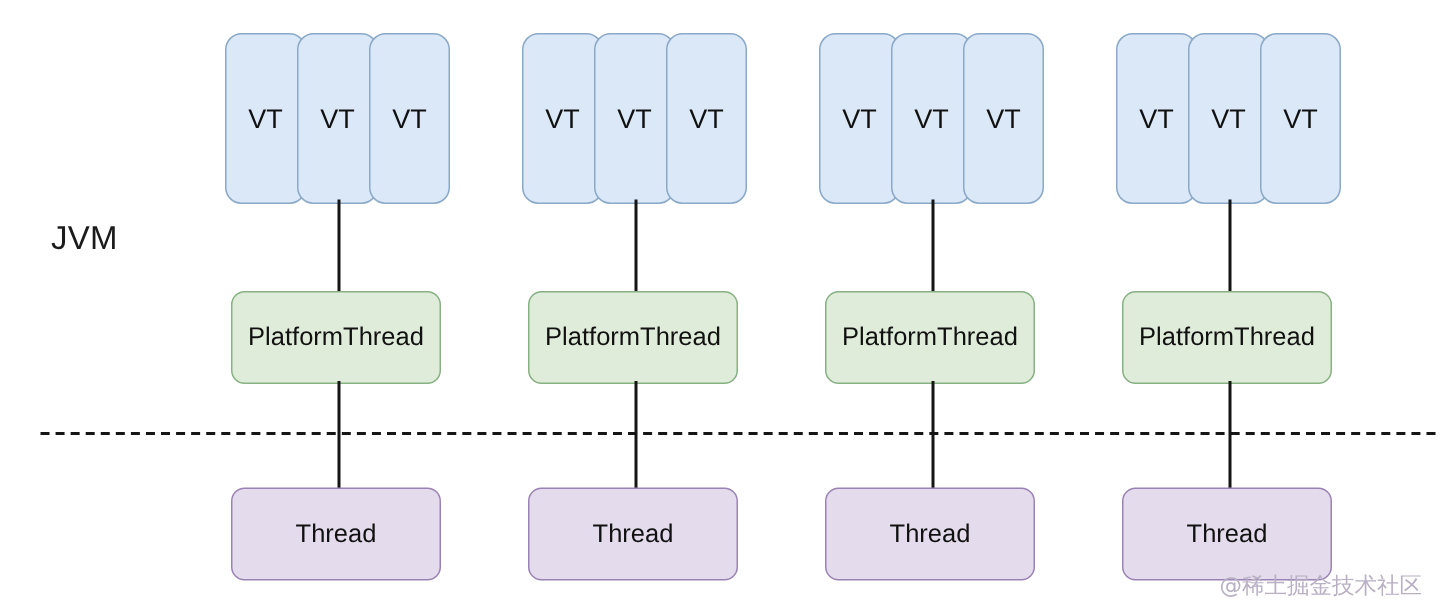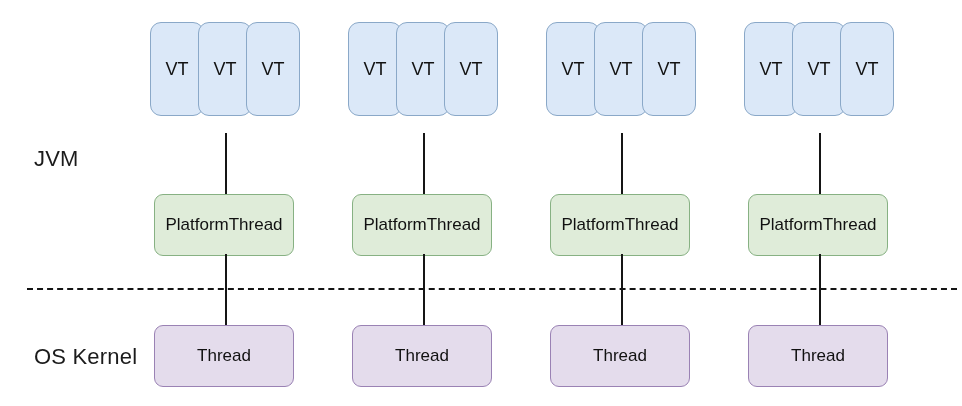--- a/index.html
+++ b/index.html
@@ -52,21 +52,21 @@
     position: absolute;
     left: 0;
     top: 22px;
     width: 150px;
     height: 114px;
   }
   .vt-box {
     position: absolute;
     top: 0;
     width: 54px;
-    height: 94px;
+    height: 114px;
     box-sizing: border-box;
     background: #dbe8f8;
     border: 1px solid #8aa8c8;
     border-radius: 11px;
     display: flex;
     align-items: center;
     justify-content: center;
     font-size: 18px;
     color: #111111;
   }
@@ -132,21 +132,20 @@
     white-space: nowrap;
     font-family: "DejaVu Sans", sans-serif;
   }
 </style>
 </head>
 <body>
 
 <div id="diagram">
 
   <div id="label-jvm" class="side-label">JVM</div>
-  <div id="label-os" class="side-label">OS Kernel</div>
 
   <div id="divider"></div>
 
   <div class="group" style="left:150px;">
     <div class="vt-row">
       <div class="vt-box v1">VT</div>
       <div class="vt-box v2">VT</div>
       <div class="vt-box v3">VT</div>
     </div>
     <div class="connector upper"></div>
@@ -196,14 +195,15 @@
     </div>
     <div class="connector upper"></div>
     <div class="pt-box">
       <span>Platform</span>
       <span>Thread</span>
     </div>
     <div class="connector lower"></div>
     <div class="os-box">Thread</div>
   </div>
 
+  <div id="watermark">@稀土掘金技术社区</div>
 
 </div>
 
 </body></html>

